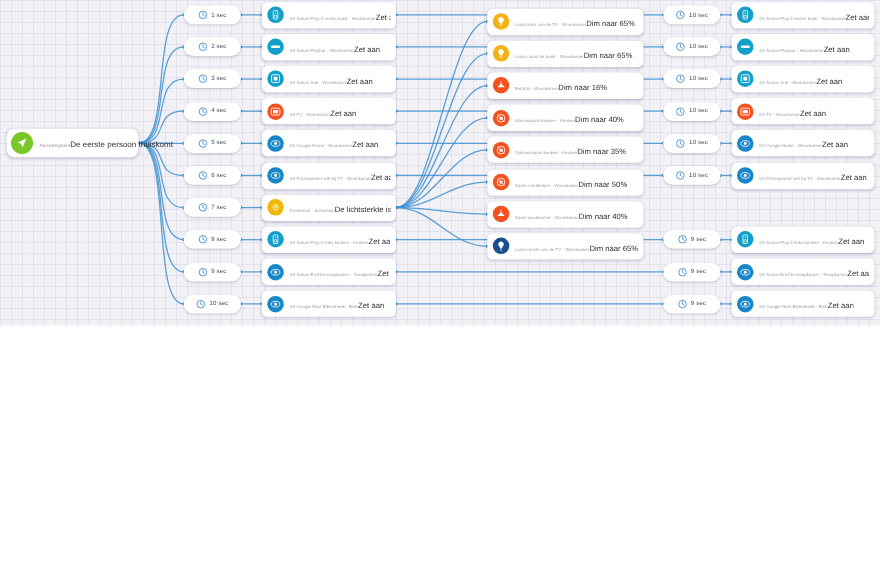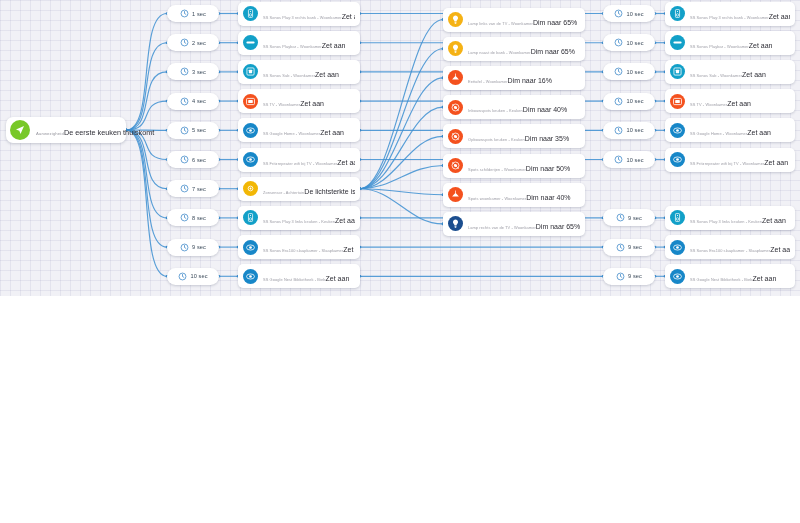--- a/index.html
+++ b/index.html
@@ -209,21 +209,21 @@
       <circle cx="655" cy="276.3" r="1.3" fill="#3d8fd1"></circle>
       <circle cx="665" cy="276.3" r="1.3" fill="#3d8fd1"></circle>
     </svg>
   <div id="nodes">
       <div class="trigger" style="left:6px;top:117px;width:120px;height:26px">
         <span class="tico" style="background:#78c828">
           <svg width="12" height="12" viewBox="0 0 24 24">
             <path d="M20 4 L4 11.2 L10.6 13.6 L13 20 Z" fill="#fff"></path>
           </svg>
         </span>
-        <span class="txt"><span class="sub">Aanwezigheid</span><span class="main">De eerste keuken thuiskomt</span></span>
+        <span class="txt"><span class="sub">Aanwezigheid</span><span class="main">De eerste persoon thuiskomt</span></span>
       </div>
       <div class="pill" style="left:167px;top:5px;width:52px">
         <span style="display:flex">
           <svg class="clk" viewBox="0 0 24 24">
             <circle cx="12" cy="12" r="9.2" fill="none" stroke="#2f7fc4" stroke-width="1.9"></circle>
             <path d="M12 6.6 V12 L15.6 14.2" fill="none" stroke="#2f7fc4" stroke-width="1.9" stroke-linecap="round"></path>
           </svg>
         </span>
         <span class="lbl">1 sec</span>
       </div>

